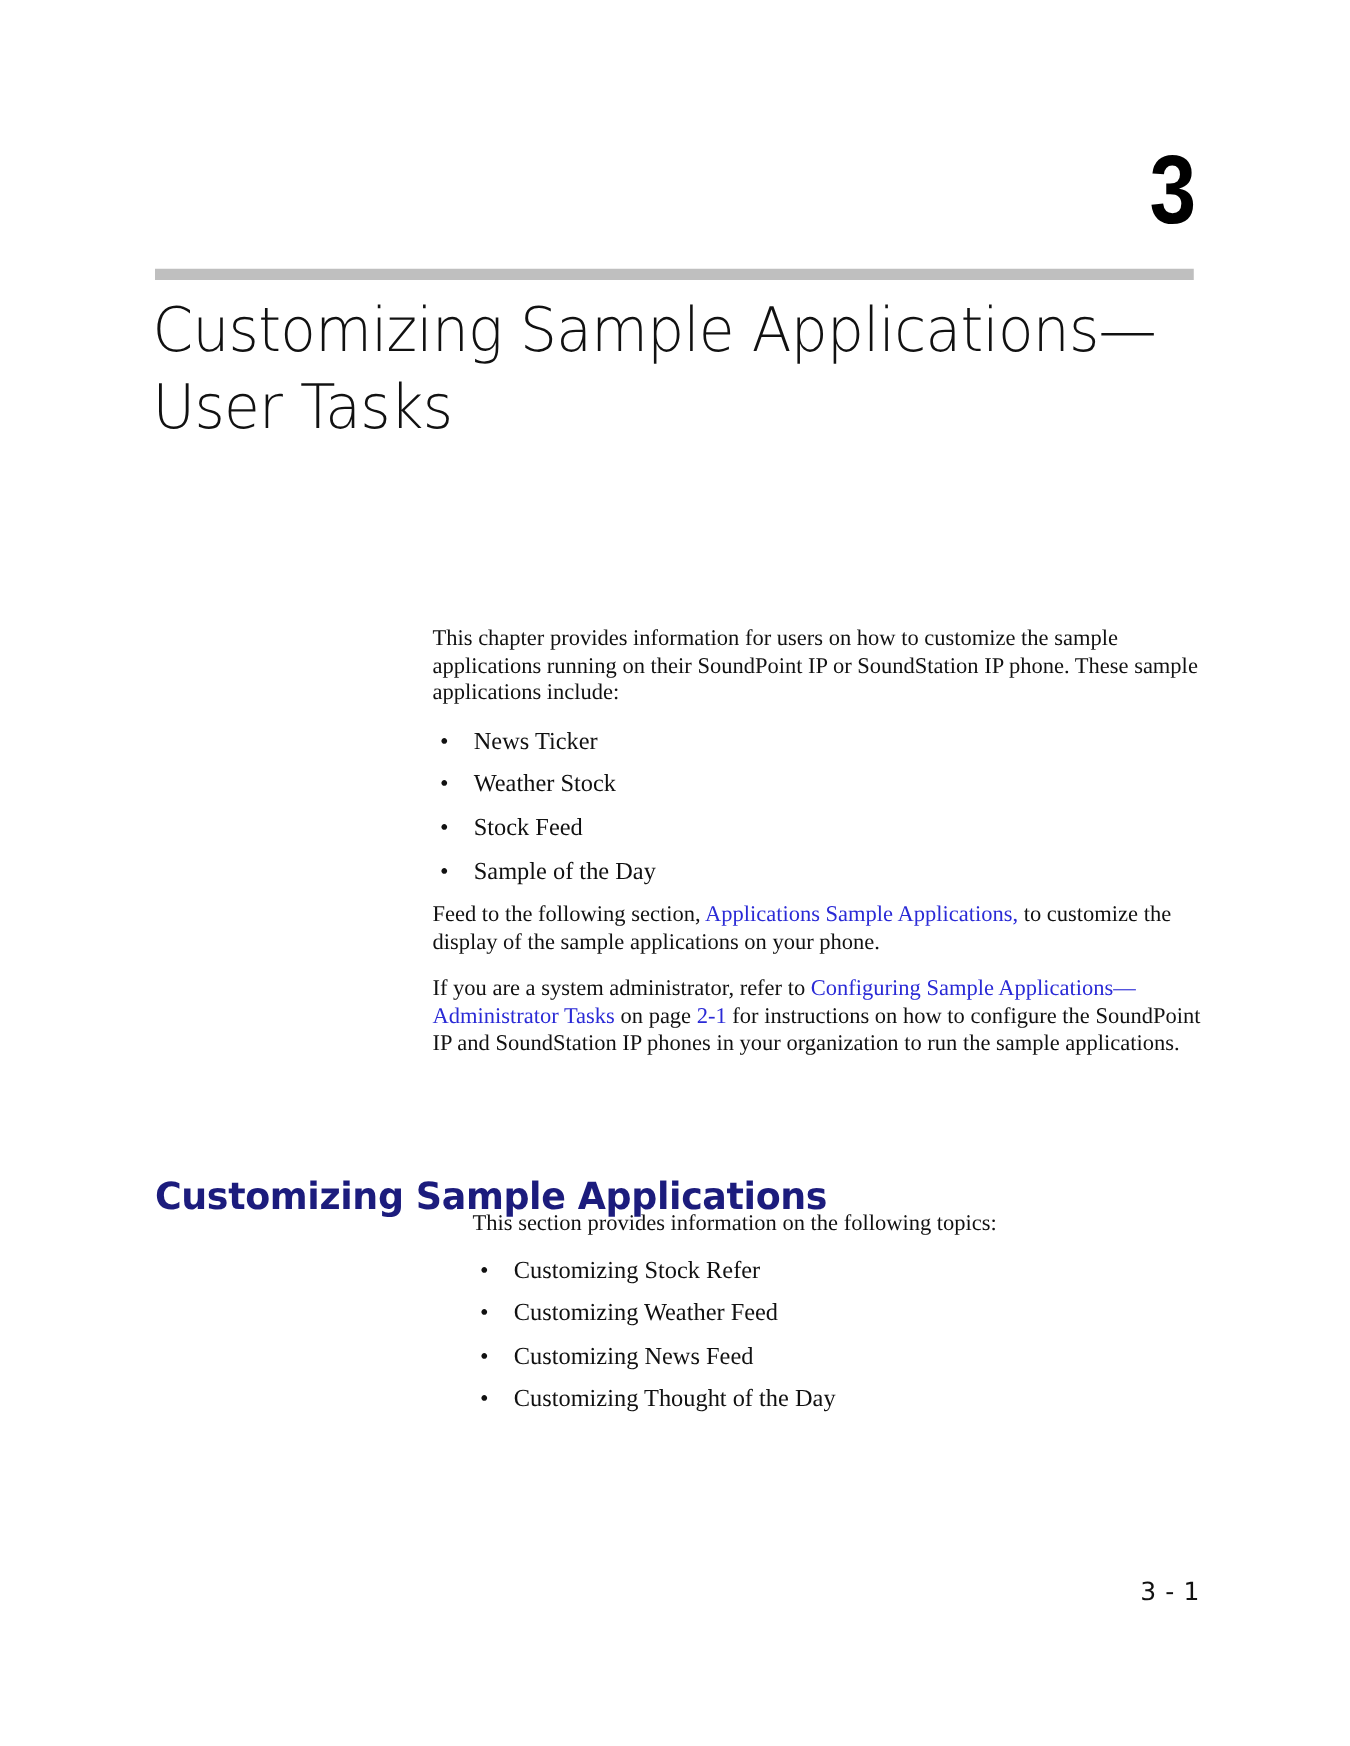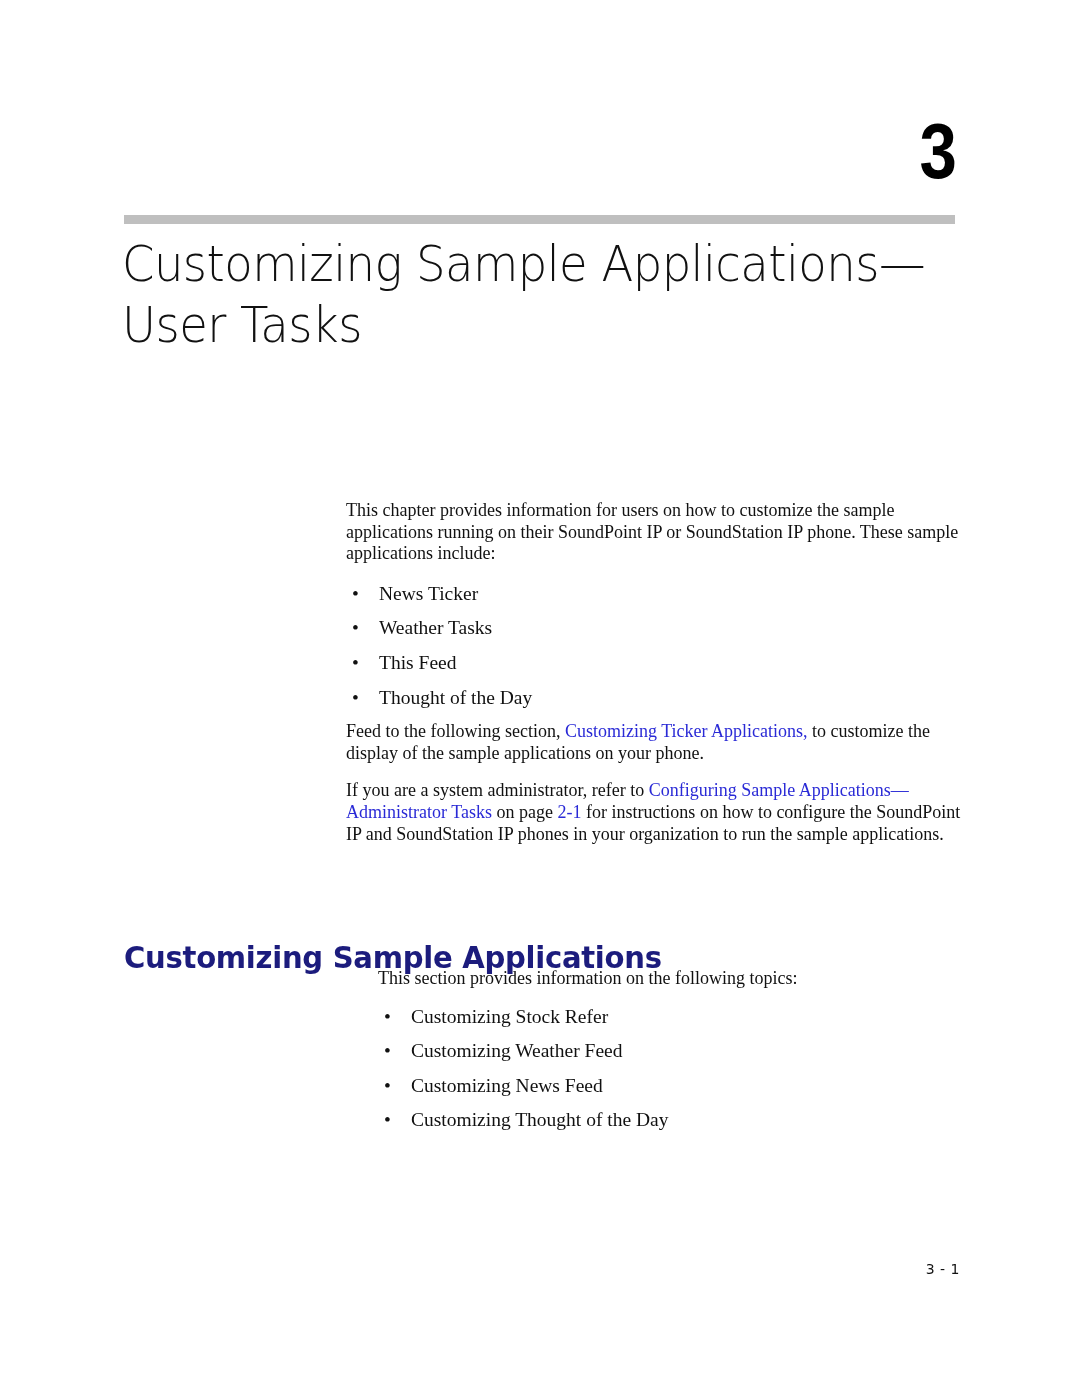--- a/index.html
+++ b/index.html
@@ -134,21 +134,21 @@
   }
 
   
   .page-footer {
     position: absolute;
     left: 0;
     top: 1261px;
     width: 960px;
     text-align: right;
     font-family: "DejaVu Sans", "Liberation Sans", sans-serif;
-    font-size: 14px;
+    font-size: 20px;
     letter-spacing: 0.5px;
     color: #111111;
   }
 </style>
 </head>
 <body>
 
 <div class="page">
 
   <div class="chapter-number">3</div>
@@ -164,33 +164,33 @@
 
     <p class="body">This chapter provides information for users on how to customize the sample applications running on their SoundPoint IP or SoundStation IP phone. These sample applications include:</p>
 
     <ul class="bullets">
       <li>
         <span class="dot">•</span>
         <span class="label">News Ticker</span>
       </li>
       <li>
         <span class="dot">•</span>
-        <span class="label">Weather Tasks</span>
-      </li>
-      <li>
-        <span class="dot">•</span>
-        <span class="label">This Feed</span>
-      </li>
-      <li>
-        <span class="dot">•</span>
-        <span class="label">Thought of the Day</span>
+        <span class="label">Weather Stock</span>
+      </li>
+      <li>
+        <span class="dot">•</span>
+        <span class="label">Stock Feed</span>
+      </li>
+      <li>
+        <span class="dot">•</span>
+        <span class="label">Sample of the Day</span>
       </li>
     </ul>
 
-    <p class="body tight" style="margin-top:5px"><span>Feed to the following section, </span><a class="xref" href="#" style="text-decoration:none">Customizing Ticker Applications,</a><span> to customize the display of the sample applications on your phone.</span></p>
+    <p class="body tight" style="margin-top:5px"><span>Feed to the following section, </span><a class="xref" href="#" style="text-decoration:none">Applications Sample Applications,</a><span> to customize the display of the sample applications on your phone.</span></p>
 
     <p class="body"><span>If you are a system administrator, refer to </span><a class="xref" href="#" style="text-decoration:none">Configuring Sample Applications—Administrator Tasks</a><span> on page </span><a class="xref" href="#" style="text-decoration:none">2-1</a><span> for instructions on how to configure the SoundPoint IP and SoundStation IP phones in your organization to run the sample applications.</span></p>
 
   </div>
 
   <h2 class="section-heading">Customizing Sample Applications</h2>
 
   <div class="body-col-2">
 
     <p class="body tight">This section provides information on the following topics:</p>

